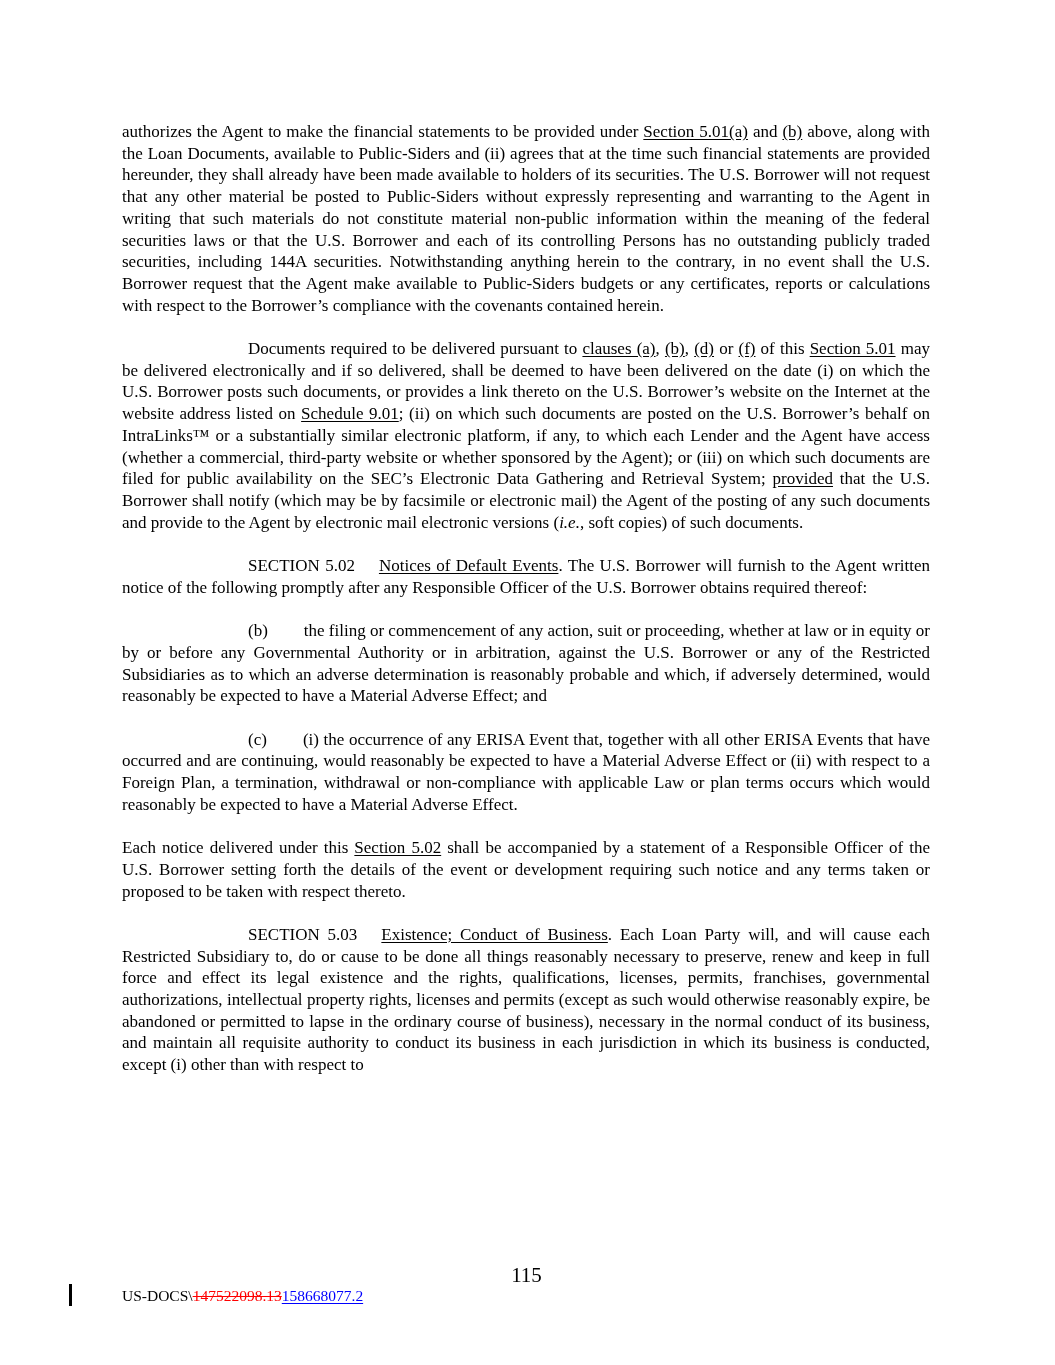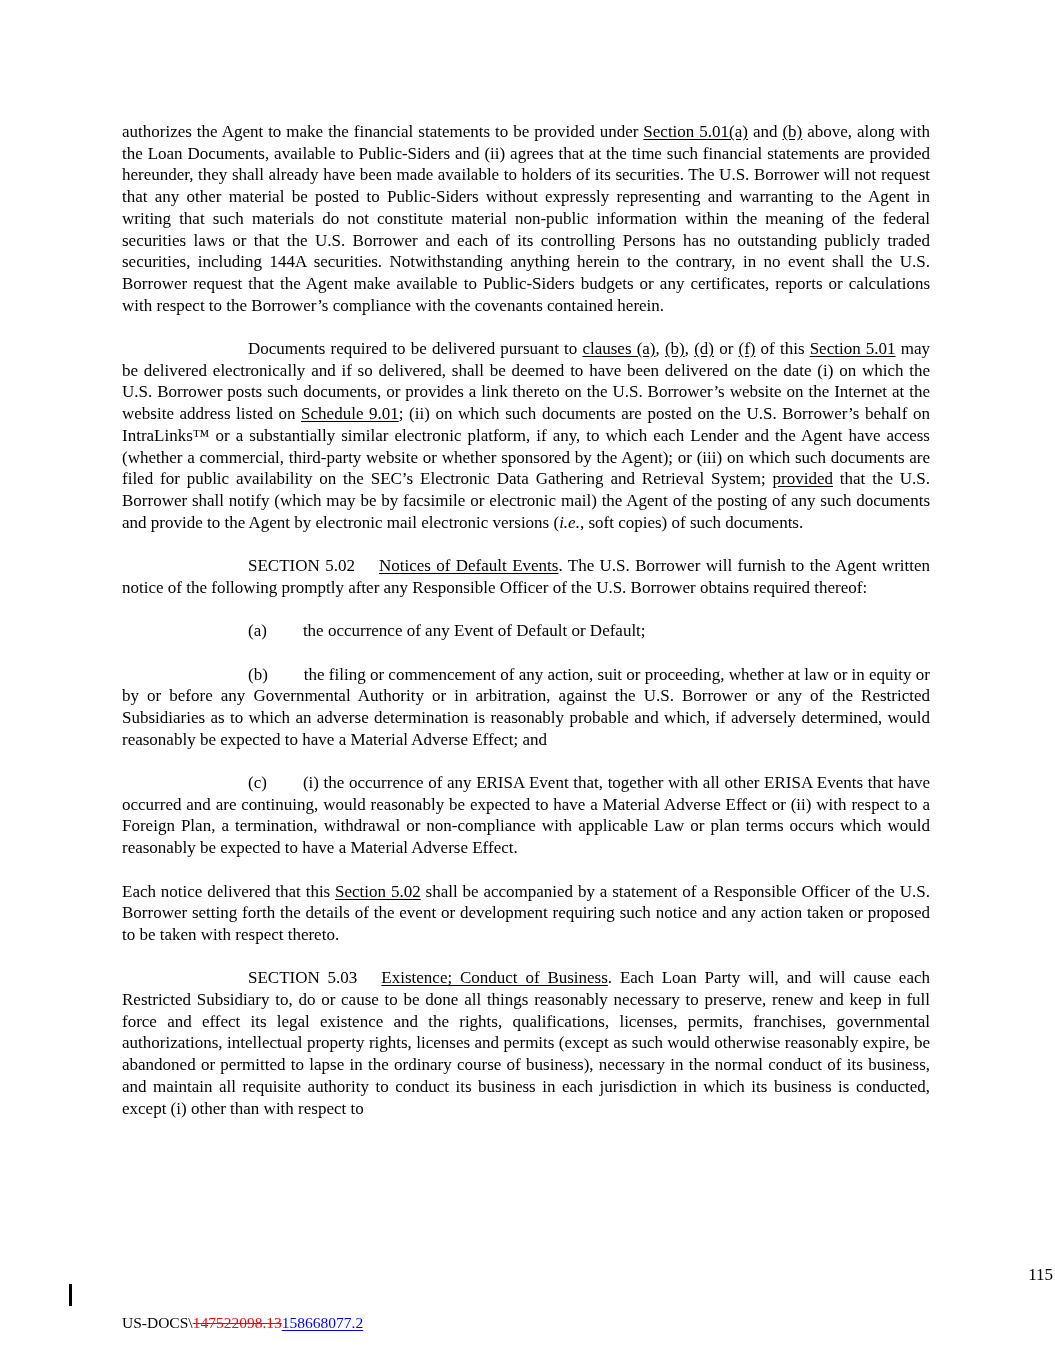--- a/index.html
+++ b/index.html
@@ -48,32 +48,31 @@
   }
   span.tab-list {
     display: inline-block;
     width: 36px;
   }
   .page-number {
     position: absolute;
     left: 0;
     top: 1266px;
     width: 1053px;
-    text-align: right;
-    font-size: 17px;
+    text-align: center;
+    font-size: 21px;
     line-height: 18px;
   }
   .footer-line {
     position: absolute;
     left: 122px;
     top: 1287px;
     font-size: 15.5px;
     line-height: 17px;
     white-space: nowrap;
-    margin-top: 27px;
   }
   .footer-line .strike {
     color: var(--strike-color, #ff0000);
     text-decoration: line-through;
   }
   .footer-line .newid {
     color: var(--link-color, #0000ff);
     text-decoration: underline;
     text-underline-offset: 2px;
   }
@@ -88,24 +87,23 @@
 </style>
 </head>
 <body style="--strike-color: #ff0000; --link-color: #0000ff;">
 
 <div class="page">
 
   <div class="doc-body">
       <p><span>authorizes the Agent to make the financial statements to be provided under </span><span class="u">Section 5.01(a)</span><span> and </span><span class="u">(b)</span><span> above, along with the Loan Documents, available to Public-Siders and (ii) agrees that at the time such financial statements are provided hereunder, they shall already have been made available to holders of its securities. The U.S. Borrower will not request that any other material be posted to Public-Siders without expressly representing and warranting to the Agent in writing that such materials do not constitute material non-public information within the meaning of the federal securities laws or that the U.S. Borrower and each of its controlling Persons has no outstanding publicly traded securities, including 144A securities. Notwithstanding anything herein to the contrary, in no event shall the U.S. Borrower request that the Agent make available to Public-Siders budgets or any certificates, reports or calculations with respect to the Borrower’s compliance with the covenants contained herein.</span></p>
       <p class="indent"><span>Documents required to be delivered pursuant to </span><span class="u">clauses (a)</span><span>, </span><span class="u">(b)</span><span>, </span><span class="u">(d)</span><span> or </span><span class="u">(f)</span><span> of this </span><span class="u">Section 5.01</span><span> may be delivered electronically and if so delivered, shall be deemed to have been delivered on the date (i) on which the U.S. Borrower posts such documents, or provides a link thereto on the U.S. Borrower’s website on the Internet at the website address listed on </span><span class="u">Schedule 9.01</span><span>; (ii) on which such documents are posted on the U.S. Borrower’s behalf on IntraLinks™ or a substantially similar electronic platform, if any, to which each Lender and the Agent have access (whether a commercial, third-party website or whether sponsored by the Agent); or (iii) on which such documents are filed for public availability on the SEC’s Electronic Data Gathering and Retrieval System; </span><span class="u">provided</span><span> that the U.S. Borrower shall notify (which may be by facsimile or electronic mail) the Agent of the posting of any such documents and provide to the Agent by electronic mail electronic versions (</span><span class="i">i.e.</span><span>, soft copies) of such documents.</span></p>
       <p class="indent"><span>SECTION 5.02</span><span class="tab-section"></span><span class="u">Notices of Default Events</span><span>. The U.S. Borrower will furnish to the Agent written notice of the following promptly after any Responsible Officer of the U.S. Borrower obtains required thereof:</span></p>
-      <p class="indent"><span>(a)</span><span class="tab-list"></span><span>the occurrence of any Event of Default or Default;</span></p>
       <p class="indent"><span>(b)</span><span class="tab-list"></span><span>the filing or commencement of any action, suit or proceeding, whether at law or in equity or by or before any Governmental Authority or in arbitration, against the U.S. Borrower or any of the Restricted Subsidiaries as to which an adverse determination is reasonably probable and which, if adversely determined, would reasonably be expected to have a Material Adverse Effect; and</span></p>
       <p class="indent"><span>(c)</span><span class="tab-list"></span><span>(i) the occurrence of any ERISA Event that, together with all other ERISA Events that have occurred and are continuing, would reasonably be expected to have a Material Adverse Effect or (ii) with respect to a Foreign Plan, a termination, withdrawal or non-compliance with applicable Law or plan terms occurs which would reasonably be expected to have a Material Adverse Effect.</span></p>
-      <p><span>Each notice delivered that this </span><span class="u">Section 5.02</span><span> shall be accompanied by a statement of a Responsible Officer of the U.S. Borrower setting forth the details of the event or development requiring such notice and any action taken or proposed to be taken with respect thereto.</span></p>
+      <p><span>Each notice delivered under this </span><span class="u">Section 5.02</span><span> shall be accompanied by a statement of a Responsible Officer of the U.S. Borrower setting forth the details of the event or development requiring such notice and any terms taken or proposed to be taken with respect thereto.</span></p>
       <p class="indent"><span>SECTION 5.03</span><span class="tab-section"></span><span class="u">Existence; Conduct of Business</span><span>. Each Loan Party will, and will cause each Restricted Subsidiary to, do or cause to be done all things reasonably necessary to preserve, renew and keep in full force and effect its legal existence and the rights, qualifications, licenses, permits, franchises, governmental authorizations, intellectual property rights, licenses and permits (except as such would otherwise reasonably expire, be abandoned or permitted to lapse in the ordinary course of business), necessary in the normal conduct of its business, and maintain all requisite authority to conduct its business in each jurisdiction in which its business is conducted, except (i) other than with respect to</span></p>
     </div>
 
   <div class="page-number">115</div>
 
   <div class="change-bar"></div>
 
   <div class="footer-line"><span>US-DOCS\</span><span class="strike">147522098.13</span><span class="newid">158668077.2</span></div>
 
 </div>

